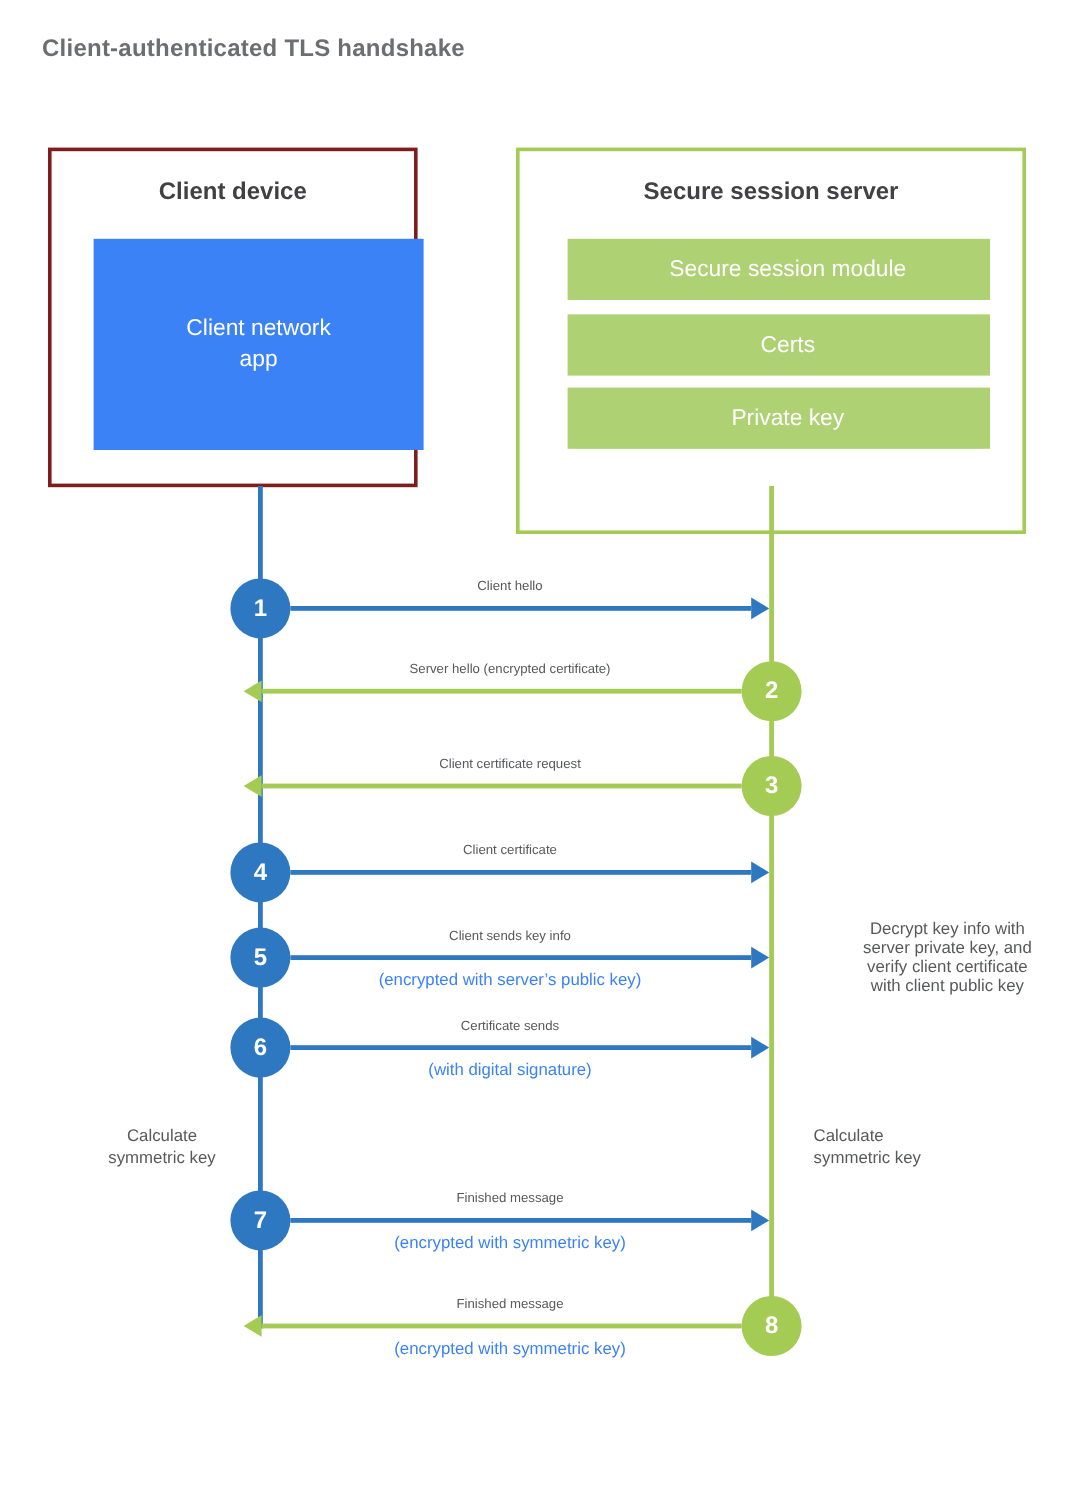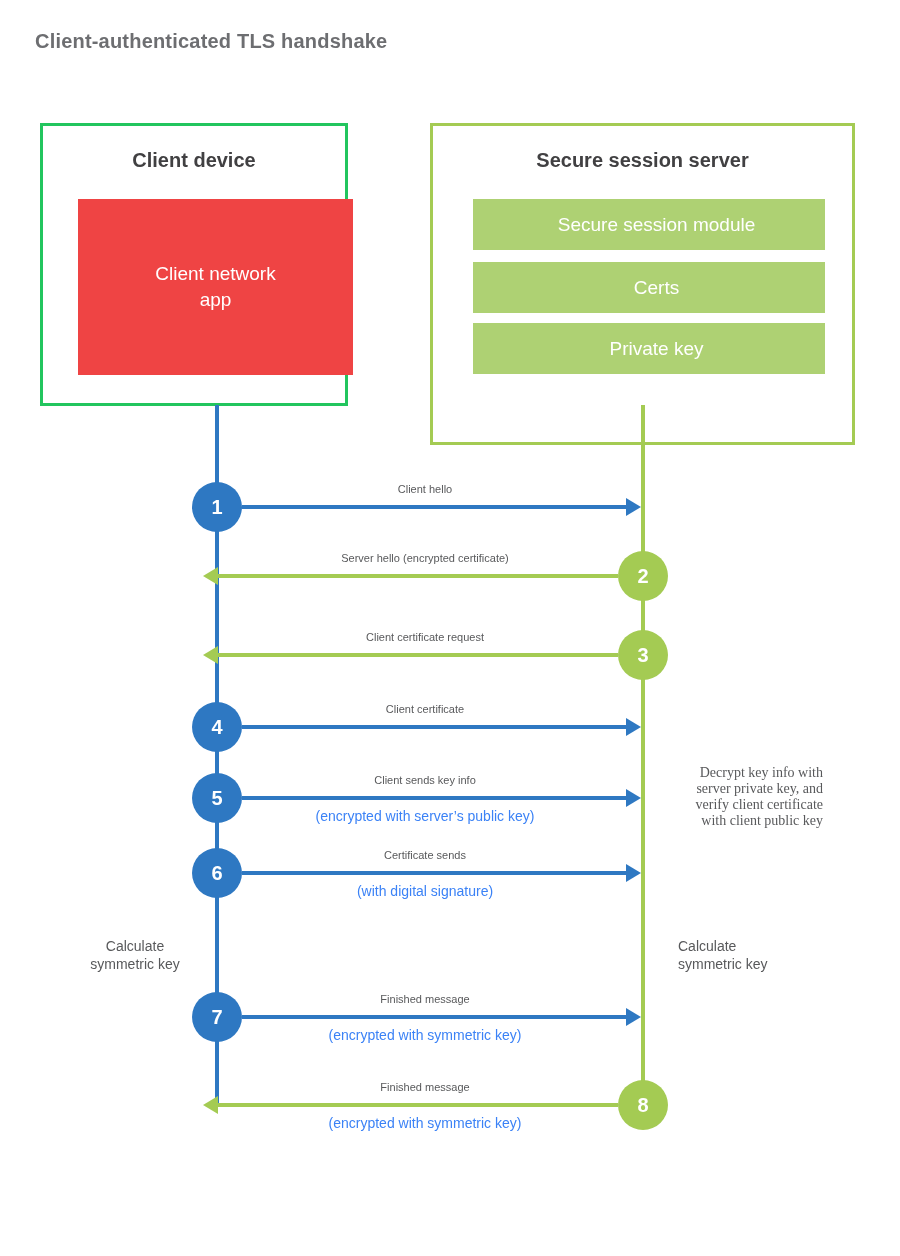--- a/index.html
+++ b/index.html
@@ -7,27 +7,27 @@
     position:relative; width:900px; height:1256px; background:#ffffff;
     font-family:"Liberation Sans","DejaVu Sans",sans-serif; overflow:hidden;
   }
   .abs { position:absolute; }
   #diagram-title {
     left:35px; top:30px; font-size:20px; font-weight:700; color:#6D6E71;
     letter-spacing:0.2px;
   }
   
   .actor-box { box-sizing:border-box; background:#ffffff; }
-  #client-box { left:40px; top:123px; width:308px; height:283px; border:3px solid #22c55e; }
+  #client-box { left:40px; top:123px; width:308px; height:283px; border:3px solid #7f1d1d; }
   #server-box { left:430px; top:123px; width:425px; height:322px; border:3px solid #A4CB53; }
   .actor-title {
     margin-top:23px; text-align:center; font-weight:bold; font-size:20px; color:#414042;
   }
   #client-app {
-    left:35px; top:73px; width:275px; height:176px; background:#ef4444;
+    left:35px; top:73px; width:275px; height:176px; background:#3b82f6;
     color:#ffffff; font-size:19px; display:flex; align-items:center; justify-content:center;
     text-align:center; white-space:pre-line; line-height:26px;
   }
   .server-bar {
     left:40px; width:337px; height:51px; background:#AED173; color:#ffffff; font-size:19px;
     display:flex; align-items:center; justify-content:center; text-align:center;padding-left:15px;
   }
   
   .lifeline { width:4px; top:405px; height:702px; }
   #client-lifeline { left:215px; background:#2E78C2; }
@@ -57,21 +57,21 @@
     left:235px; width:380px; top:-27px; text-align:center;
     font-size:11px; color:#58595B; line-height:18px;
   }
   .msg-sublabel {
     left:235px; width:380px; top:10px; text-align:center;
     font-size:14px; color:#3b82f6;
   }
   .side-note {
     font-size:14px; color:#58595B; line-height:16px; white-space:pre-line;
   }
-  #note-decrypt { left:628px; top:765px; width:195px; text-align:right;font-family:Liberation Serif, serif; }
+  #note-decrypt { left:692px; top:765px; width:195px; text-align:center; }
   #note-calc-left { left:70px; top:937px; width:130px; text-align:center; line-height:18px; }
   #note-calc-right { left:678px; top:937px; width:140px; text-align:left; line-height:18px; }
 </style>
 </head>
 <body>
 
 <div id="stage">
 
   <div class="abs" id="diagram-title">Client-authenticated TLS handshake</div>
 

